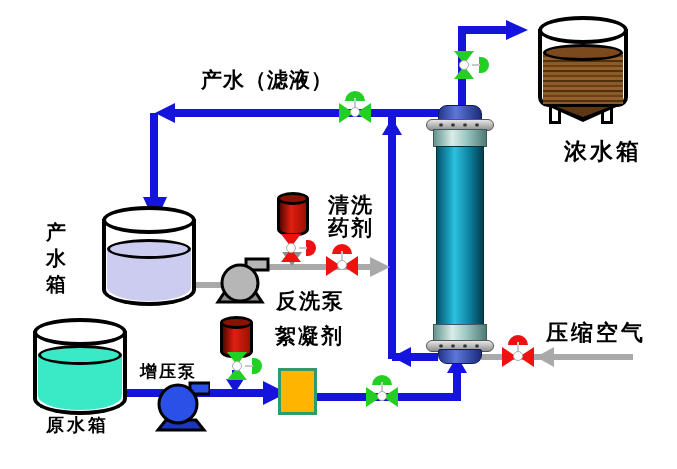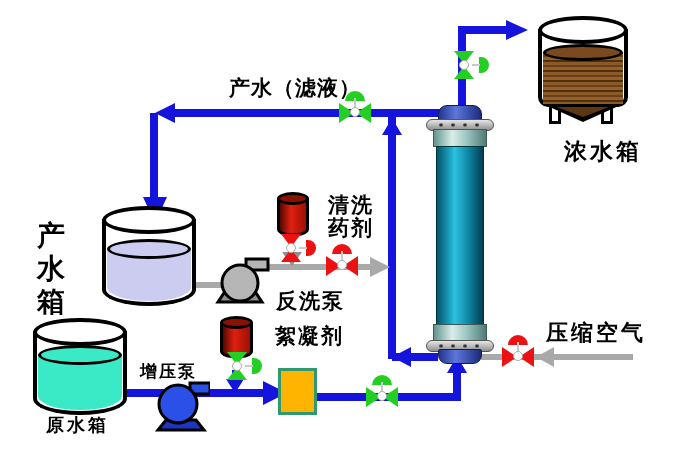--- a/index.html
+++ b/index.html
@@ -195,23 +195,23 @@
       <div class="disc"></div>
   </div>
   <div class="valve v green" style="left:227px;top:352px;">
     <div class="handle"></div>
       <div class="stem"></div>
     <div class="tri-t"></div>
       <div class="tri-b"></div>
       <div class="disc"></div>
   </div>
 
-  <div class="label" style="left:201px;top:77px;font-size:21px;letter-spacing:1px;margin-left:28px;">产水（滤液）</div>
+  <div class="label" style="left:201px;top:69px;font-size:21px;letter-spacing:1px;">产水（滤液）</div>
   <div class="label" style="left:564px;top:140px;font-size:23px;letter-spacing:3px;">浓水箱</div>
-  <div class="label wrap" style="left:37px;top:219px;width:28px;font-size:28px;line-height:33px;">产水箱</div>
+  <div class="label wrap" style="left:46px;top:219px;width:28px;font-size:20px;line-height:26px;">产水箱</div>
   <div class="label wrap" style="left:316px;top:194px;width:54px;font-size:21px;line-height:23px;letter-spacing:2px;margin-left:12px;">清洗药剂</div>
   <div class="label" style="left:276px;top:290px;font-size:21px;letter-spacing:2px;">反洗泵</div>
   <div class="label" style="left:275px;top:325px;font-size:21px;letter-spacing:2px;text-align:center;">絮凝剂</div>
   <div class="label" style="left:140px;top:363px;font-size:17px;letter-spacing:2px;">增压泵</div>
   <div class="label" style="left:46px;top:416px;font-size:18px;letter-spacing:3px;">原水箱</div>
   <div class="label" style="left:546px;top:321px;font-size:22px;letter-spacing:3px;">压缩空气</div>
 
 </div>
 
 </body></html>

